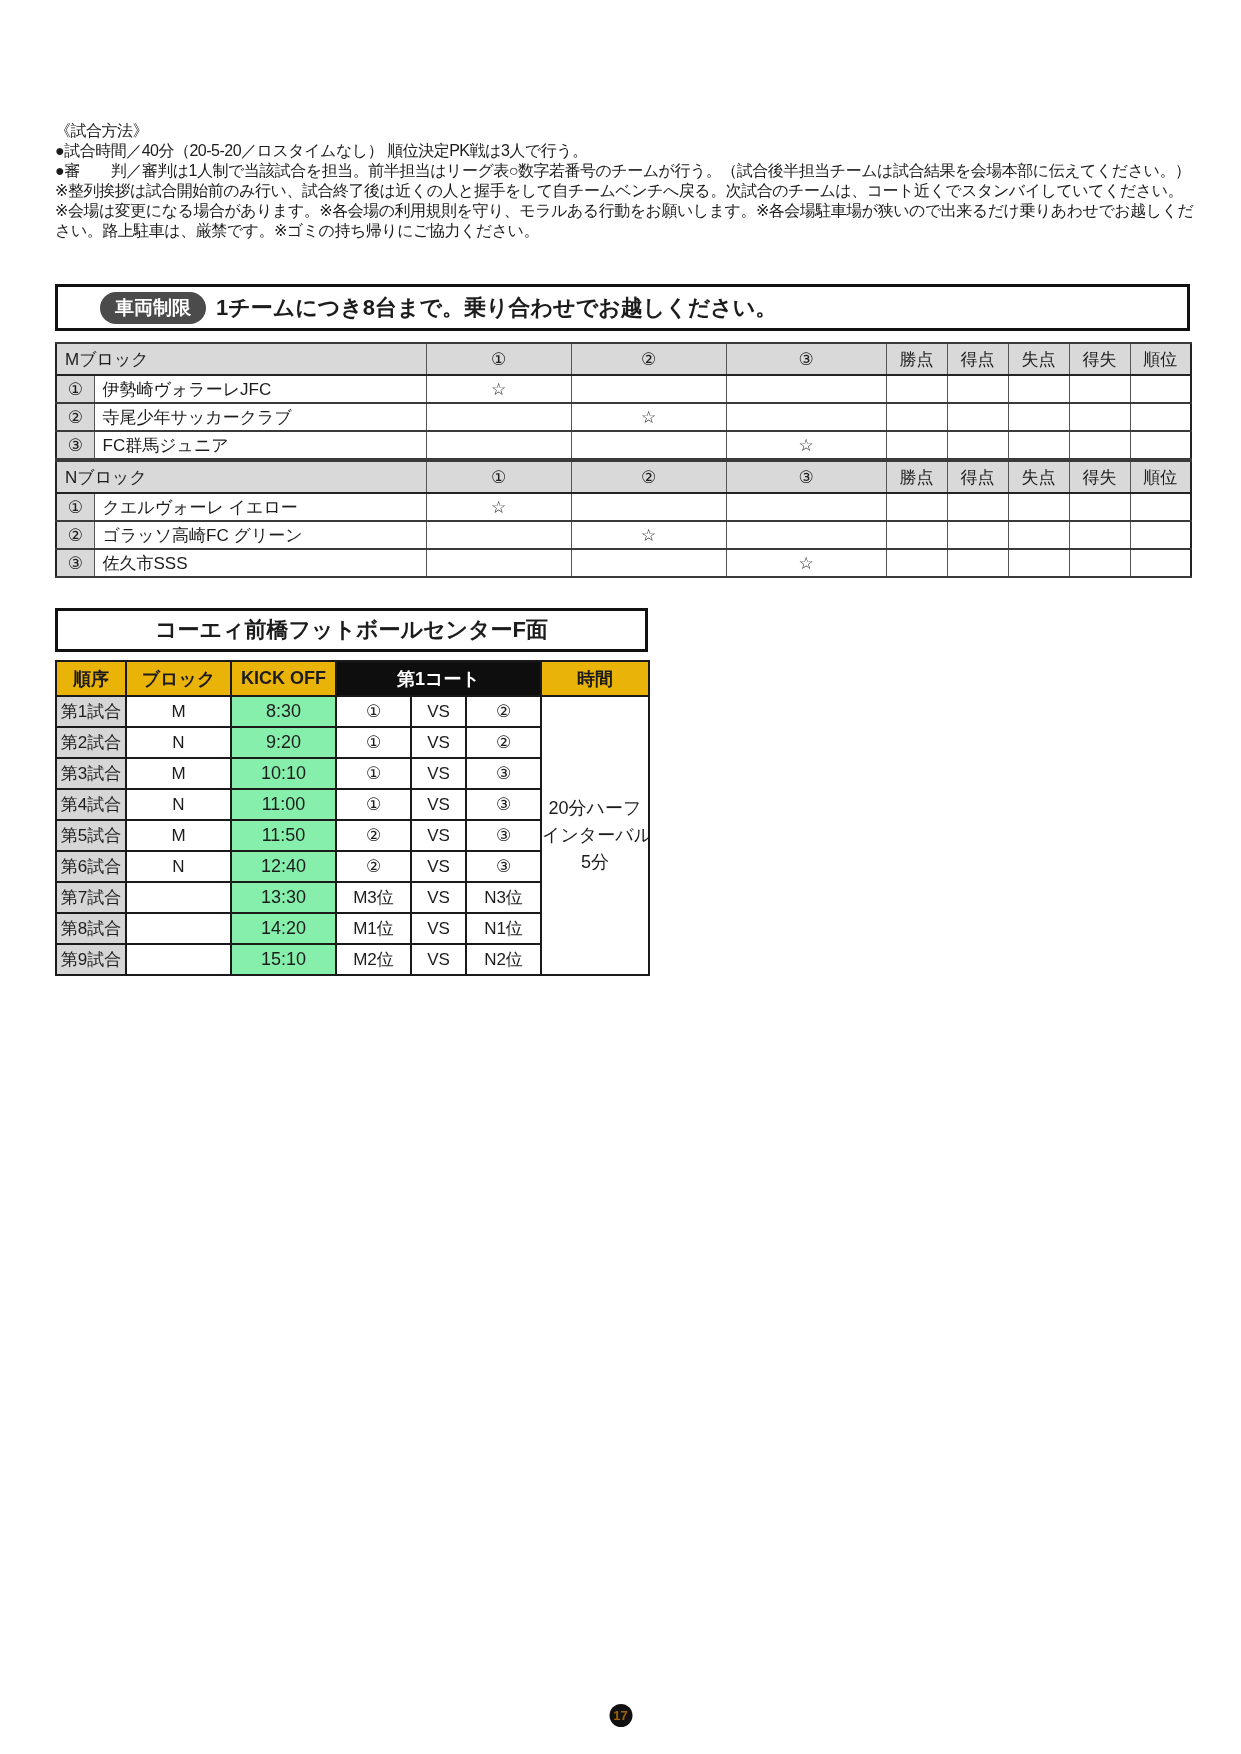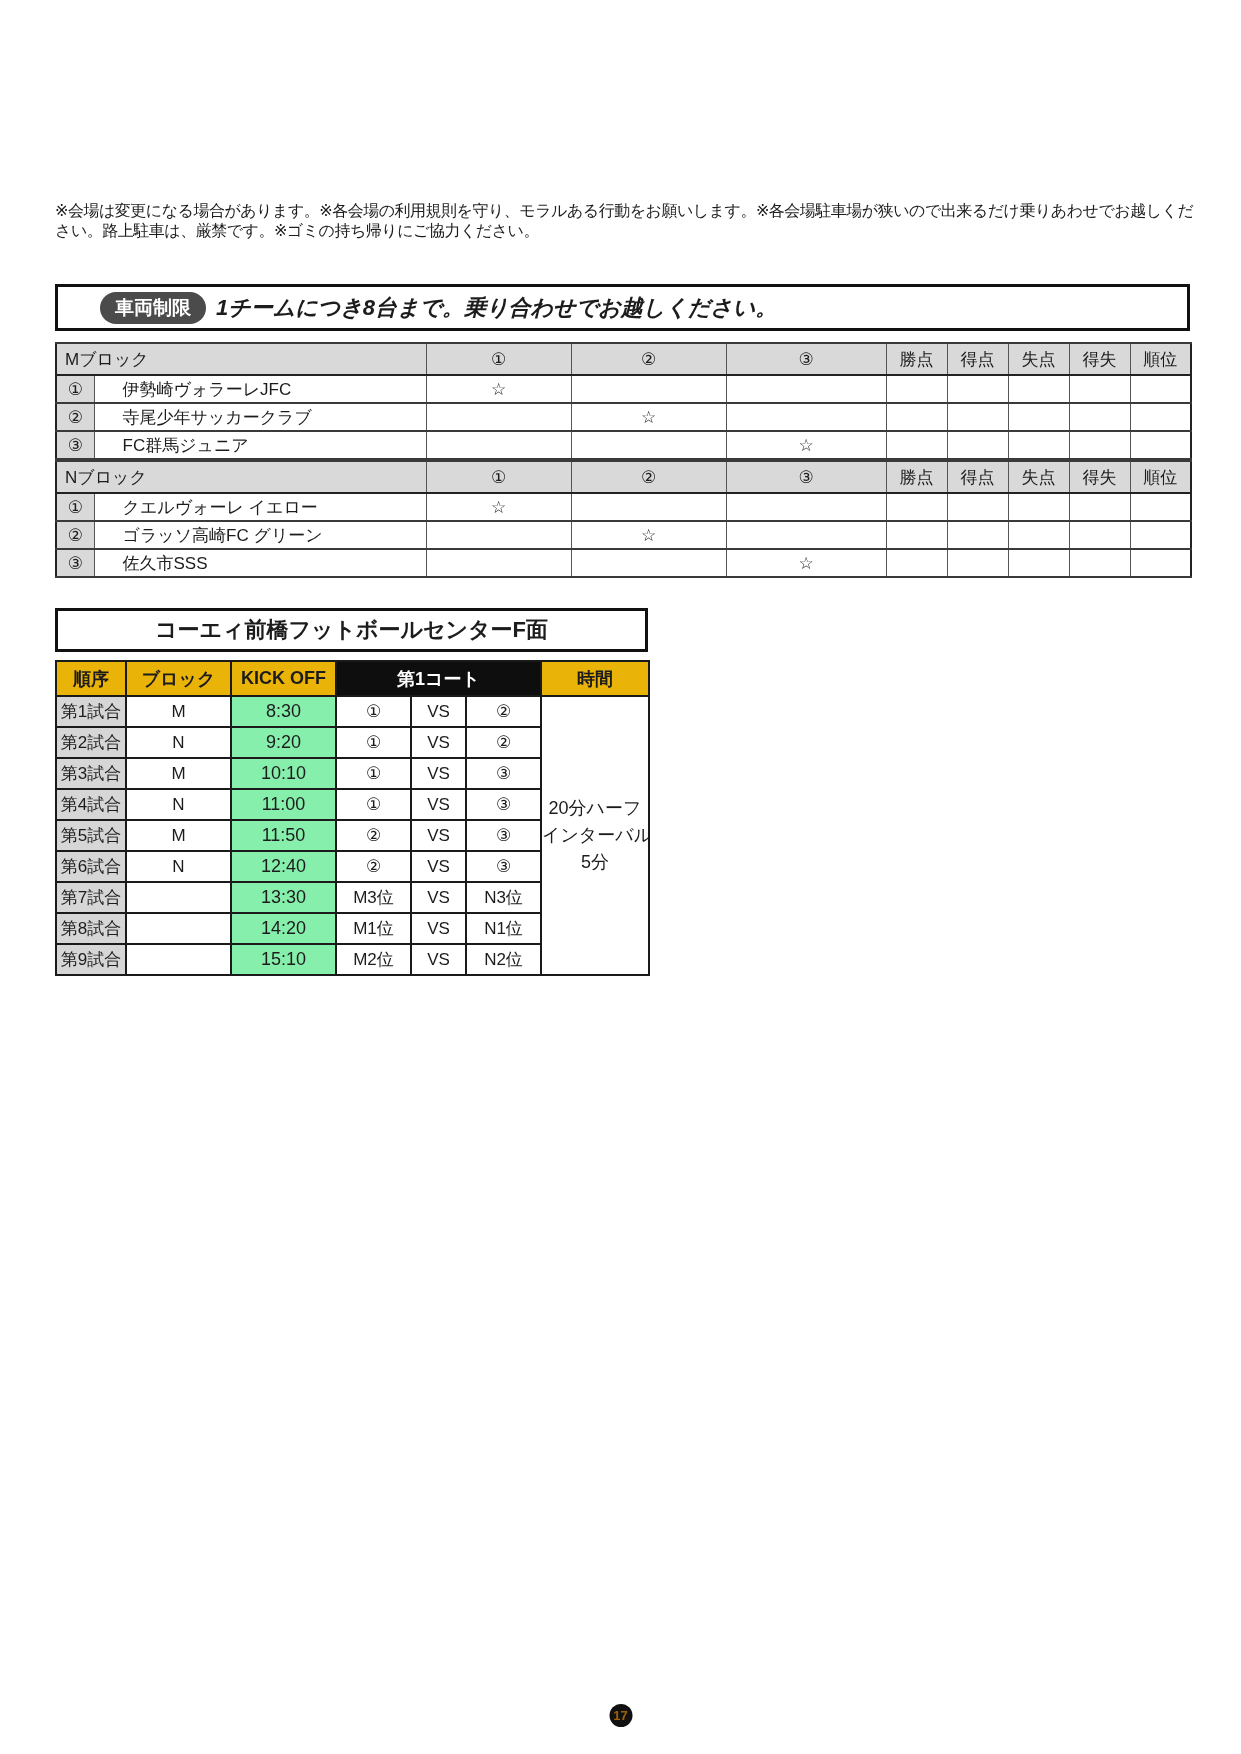--- a/index.html
+++ b/index.html
@@ -18,33 +18,33 @@
   .para{left:55px;width:1150px;font-size:16px;line-height:20px;letter-spacing:-0.5px;}
   .method{top:121px;}
   .notes{top:201px;}
 
   
   .venuebox{left:55px;top:284px;width:1135px;height:47px;border:3px solid #111;background:#fff;
             display:flex;align-items:center;padding:0 12px;box-sizing:border-box;}
   .venuebox .vlabel{font-size:22px;font-weight:bold;white-space:nowrap;}
   .venuebox .vbadge{background:#4b4b4b;color:#fff;font-size:19px;font-weight:bold;line-height:1;
                     border-radius:16px;padding:6px 15px 7px;white-space:nowrap;margin-left:30px;}
-  .venuebox .vtext{font-size:22px;font-weight:bold;white-space:nowrap;margin-left:10px;font-style:italic;}
+  .venuebox .vtext{font-size:22px;font-weight:bold;white-space:nowrap;margin-left:10px;}
 
   
   table{border-collapse:collapse;table-layout:fixed;background:#fff;}
   .league{left:55px;width:1135px;border:2.5px solid #222;}
   .league th,.league td{border-left:1.5px solid #555;border-right:1.5px solid #555;
       border-top:2px solid #3a3a3a;border-bottom:2px solid #3a3a3a;
       font-size:17px;font-weight:normal;text-align:center;padding:0;height:26px;
       overflow:hidden;white-space:nowrap;}
   .league thead th{background:#d9d9d9;height:30px;border-bottom:2.5px solid #222;}
   .league thead th.blockname{text-align:left;padding-left:8px;}
   .league td.numcell{background:#d9d9d9;}
-  .league td.teamcell{text-align:left;padding-left:28px;}
+  .league td.teamcell{text-align:left;padding-left:8px;}
   .m-table{top:342px;}
   .n-table{top:460px;}
 
   
   .schedtitle{left:55px;top:608px;width:593px;height:44px;border:3px solid #111;box-sizing:border-box;
       display:flex;align-items:center;justify-content:center;font-size:22px;font-weight:bold;white-space:nowrap;}
   .sched{left:55px;top:660px;width:593px;border:2.5px solid #111;}
   .sched th,.sched td{border:2px solid #1a1a1a;font-size:17px;font-weight:normal;
       text-align:center;padding:0;height:29px;overflow:hidden;white-space:nowrap;}
   .sched thead th{background:#eab308;font-weight:bold;font-size:18px;height:33px;}
@@ -57,20 +57,26 @@
   .pagenum{left:50%;top:1704px;transform:translateX(-50%);width:23px;height:23px;border-radius:50%;
       background:#111;color:#a16207;font-size:13px;font-weight:bold;
       display:flex;align-items:center;justify-content:center;}
 </style>
 </head>
 <body>
 
 <div class="page">
 
 
+  <div class="abs para method">
+    <div>《試合方法》</div>
+    <div>●試合時間／40分（20-5-20／ロスタイムなし） 順位決定PK戦は3人で行う。</div>
+    <div>●審　　判／審判は1人制で当該試合を担当。前半担当はリーグ表○数字若番号のチームが行う。（試合後半担当チームは試合結果を会場本部に伝えてください。）</div>
+    <div>※整列挨拶は試合開始前のみ行い、試合終了後は近くの人と握手をして自チームベンチへ戻る。次試合のチームは、コート近くでスタンバイしていてください。</div>
+  </div>
 
   <div class="abs para notes">
     <div>※会場は変更になる場合があります。※各会場の利用規則を守り、モラルある行動をお願いします。※各会場駐車場が狭いので出来るだけ乗りあわせでお越しください。路上駐車は、厳禁です。※ゴミの持ち帰りにご協力ください。</div>
   </div>
 
   <div class="abs venuebox">
     <span class="vbadge">車両制限</span>
     <span class="vtext">1チームにつき8台まで。乗り合わせでお越しください。</span>
   </div>
 

